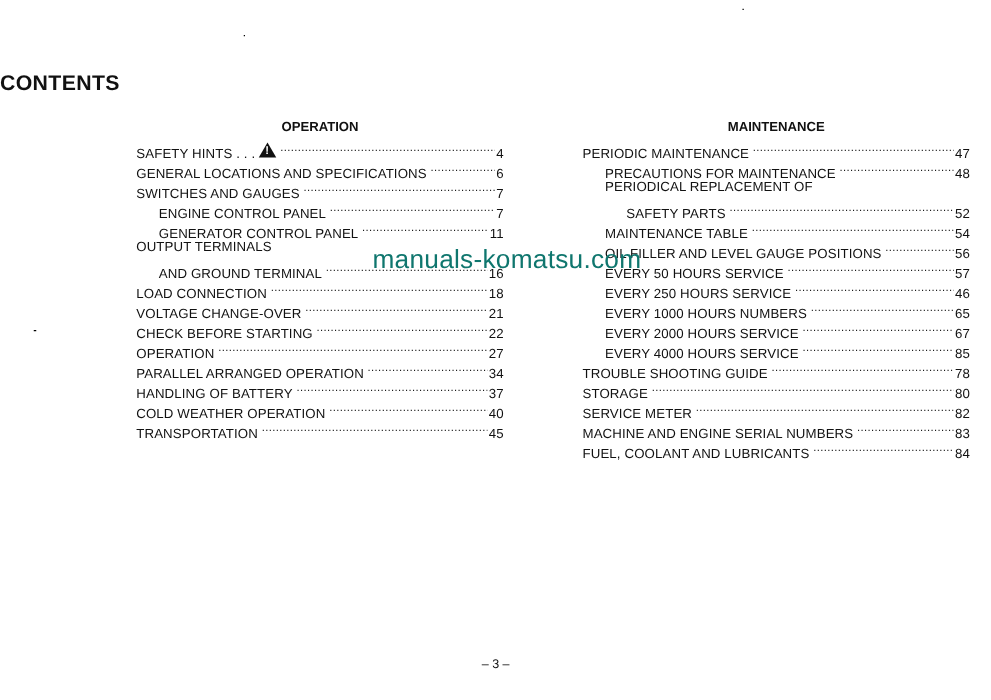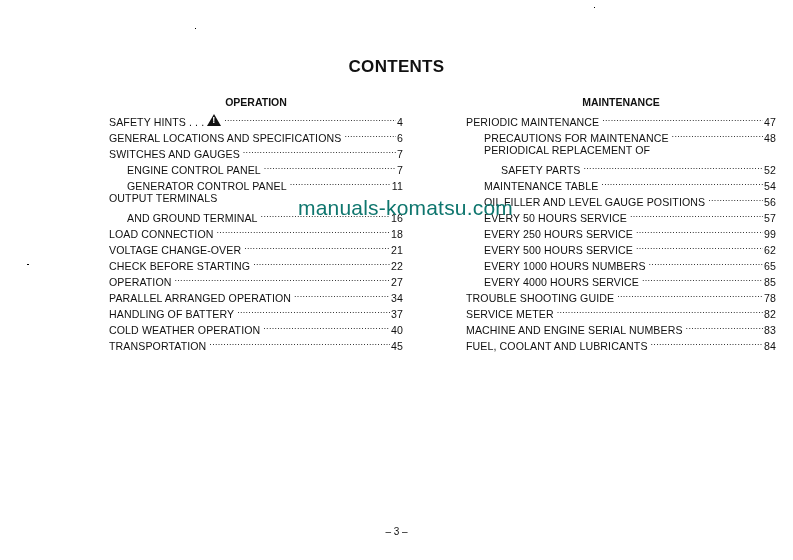--- a/index.html
+++ b/index.html
@@ -13,21 +13,21 @@
       position: relative;
       overflow: hidden;
       font-family: "Liberation Sans", "DejaVu Sans", sans-serif;
       color: #111111;
     }
     .page-title {
       position: absolute;
       left: 0;
       width: 100%;
       top: 57px;
-      text-align: center;
+      text-align: left;
       font-weight: bold;
       font-size: 17px;
       letter-spacing: 0.3px;
     }
     .column {
       position: absolute;
       top: 94px;
       margin-left: 40px;
     }
     .col-left { left: 69px; width: 294px; }
@@ -236,41 +236,46 @@
         <span class="toc-page">56</span>
       </div>
       <div class="toc-row indent-1">
         <span class="toc-label">EVERY 50 HOURS SERVICE</span>
         <span class="toc-dots"></span>
         <span class="toc-page">57</span>
       </div>
       <div class="toc-row indent-1">
         <span class="toc-label">EVERY 250 HOURS SERVICE</span>
         <span class="toc-dots"></span>
-        <span class="toc-page">99</span>
-      </div>
-      <div class="toc-row indent-1">
-        <span class="toc-label">EVERY 500 HOURS SERVICE</span>
-        <span class="toc-dots"></span>
-        <span class="toc-page">62</span>
+        <span class="toc-page">46</span>
       </div>
       <div class="toc-row indent-1">
         <span class="toc-label">EVERY 1000 HOURS NUMBERS</span>
         <span class="toc-dots"></span>
         <span class="toc-page">65</span>
       </div>
       <div class="toc-row indent-1">
+        <span class="toc-label">EVERY 2000 HOURS SERVICE</span>
+        <span class="toc-dots"></span>
+        <span class="toc-page">67</span>
+      </div>
+      <div class="toc-row indent-1">
         <span class="toc-label">EVERY 4000 HOURS SERVICE</span>
         <span class="toc-dots"></span>
         <span class="toc-page">85</span>
       </div>
       <div class="toc-row">
         <span class="toc-label">TROUBLE SHOOTING GUIDE</span>
         <span class="toc-dots"></span>
         <span class="toc-page">78</span>
+      </div>
+      <div class="toc-row">
+        <span class="toc-label">STORAGE</span>
+        <span class="toc-dots"></span>
+        <span class="toc-page">80</span>
       </div>
       <div class="toc-row">
         <span class="toc-label">SERVICE METER</span>
         <span class="toc-dots"></span>
         <span class="toc-page">82</span>
       </div>
       <div class="toc-row">
         <span class="toc-label">MACHINE AND ENGINE SERIAL NUMBERS</span>
         <span class="toc-dots"></span>
         <span class="toc-page">83</span>

